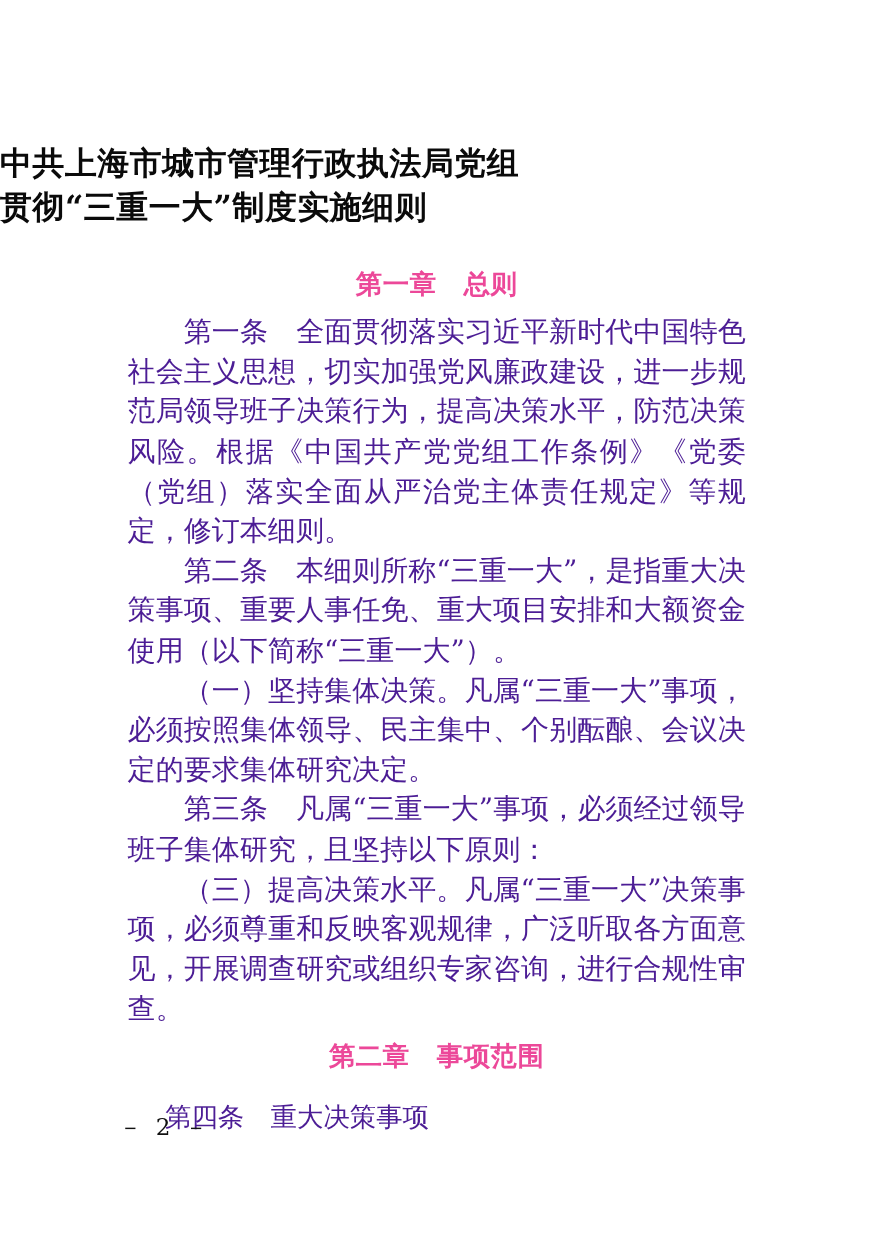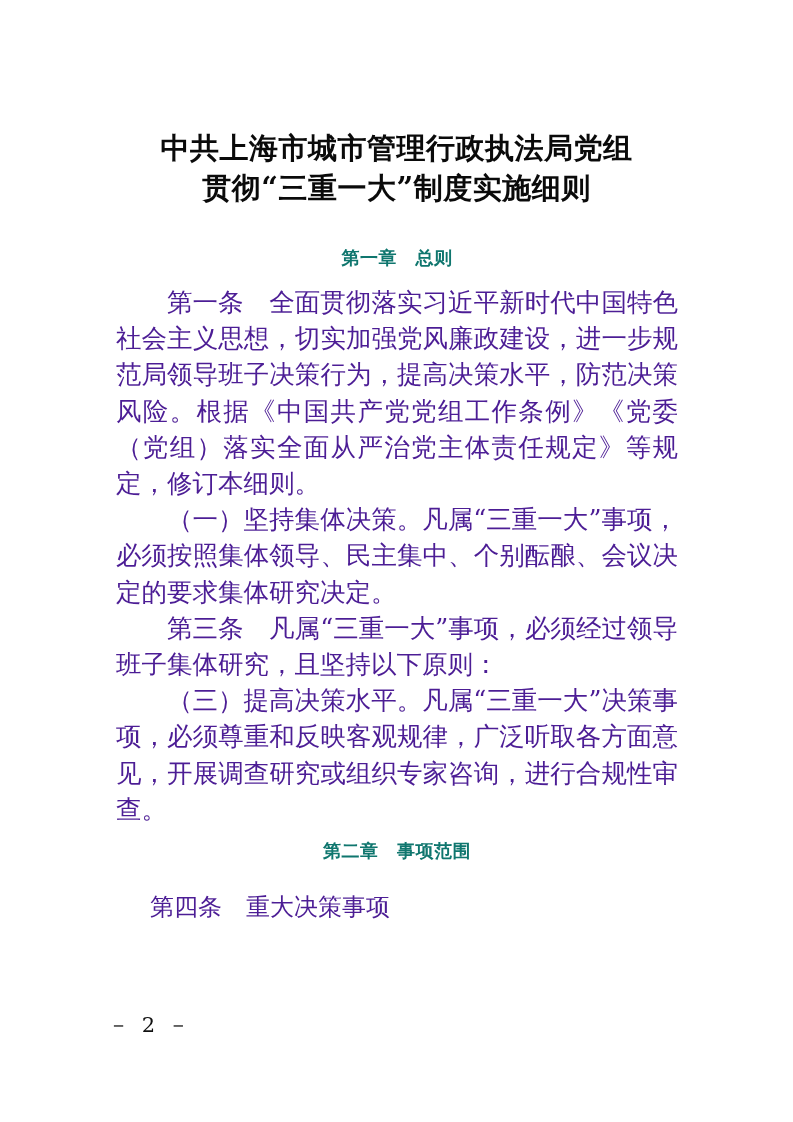--- a/index.html
+++ b/index.html
@@ -23,21 +23,21 @@
     overflow: hidden;
     box-sizing: border-box;
   }
 
   
   .doc-title {
     position: absolute;
     left: 0;
     top: 128px;
     width: 793px;
-    text-align: center;
+    text-align: left;
   }
   .doc-title .title-line {
     display: block;
     font-family: "DejaVu Serif", "Liberation Serif", serif;
     font-weight: bold;
     font-size: 29px;
     line-height: 40px;
     letter-spacing: 0.5px;
     color: #0a0a0a;
   }
@@ -47,25 +47,25 @@
     position: absolute;
     left: 116px;
     top: 240px;
     width: 562px;
   }
 
   
   .chapter-heading {
     font-family: "DejaVu Sans", "Liberation Sans", sans-serif;
     font-weight: bold;
-    font-size: 18px;
+    font-size: 24px;
     line-height: 36px;
     text-align: center;
     letter-spacing: 0.5px;
-    color: #0f766e;
+    color: #ec4899;
     margin: 0;
     padding: 0;
   }
   .sp-before-ch1 { margin-top: 0px; }
   .sp-after-ch1  { margin-bottom: 8px; }
   .sp-before-ch2 { margin-top: 6px; }
   .sp-after-ch2  { margin-bottom: 20px; }
 
   
   .para {
@@ -109,20 +109,21 @@
     <span class="title-line">中共上海市城市管理行政执法局党组</span>
     <span class="title-line">贯彻“三重一大”制度实施细则</span>
   </div>
 
   <div class="body-col">
 
     <p class="chapter-heading sp-before-ch1 sp-after-ch1">第一章　总则</p>
 
     <p class="para">第一条　全面贯彻落实习近平新时代中国特色社会主义思想，切实加强党风廉政建设，进一步规范局领导班子决策行为，提高决策水平，防范决策风险。根据《中国共产党党组工作条例》《党委（党组）落实全面从严治党主体责任规定》等规定，修订本细则。</p>
 
+    <p class="para">第二条　本细则所称“三重一大”，是指重大决策事项、重要人事任免、重大项目安排和大额资金使用（以下简称“三重一大”）。</p>
 
     <p class="para">（一）坚持集体决策。凡属“三重一大”事项，必须按照集体领导、民主集中、个别酝酿、会议决定的要求集体研究决定。</p>
 
     <p class="para">第三条　凡属“三重一大”事项，必须经过领导班子集体研究，且坚持以下原则：</p>
 
 
     <p class="para">（三）提高决策水平。凡属“三重一大”决策事项，必须尊重和反映客观规律，广泛听取各方面意见，开展调查研究或组织专家咨询，进行合规性审查。</p>
 
     <p class="chapter-heading sp-before-ch2 sp-after-ch2">第二章　事项范围</p>
 

